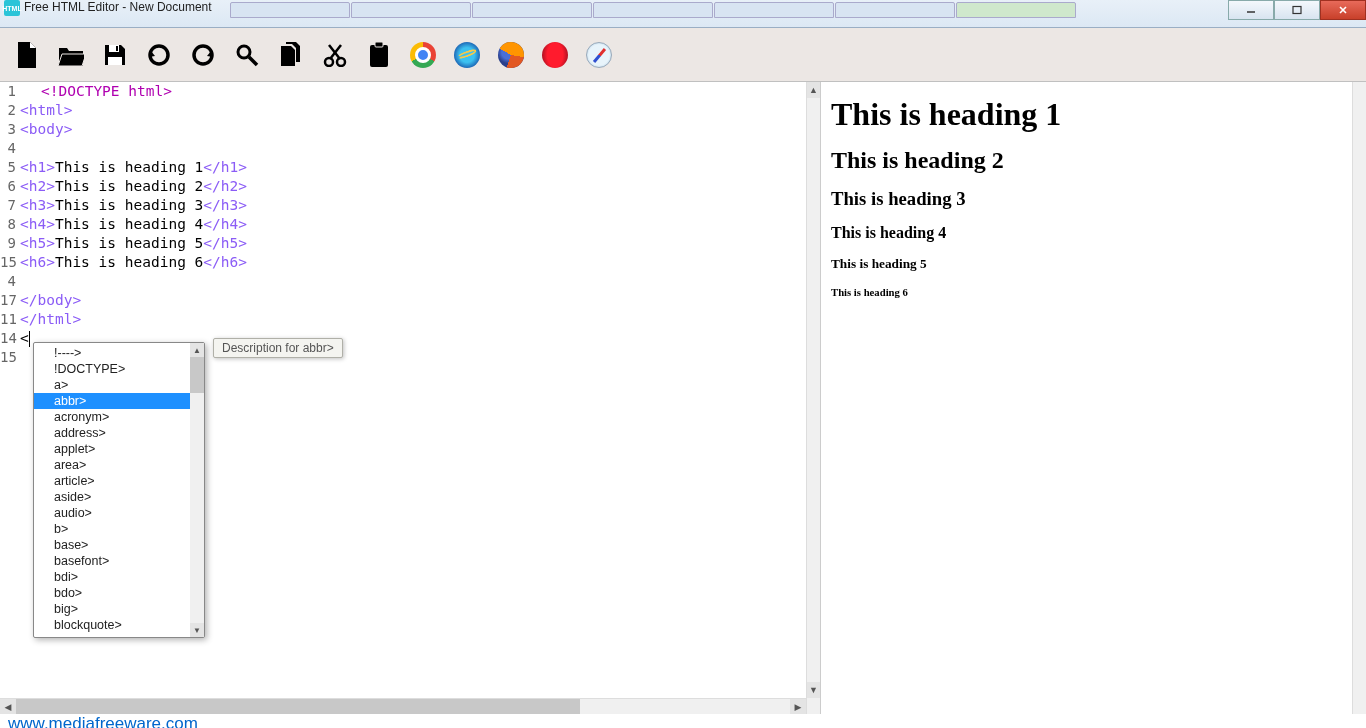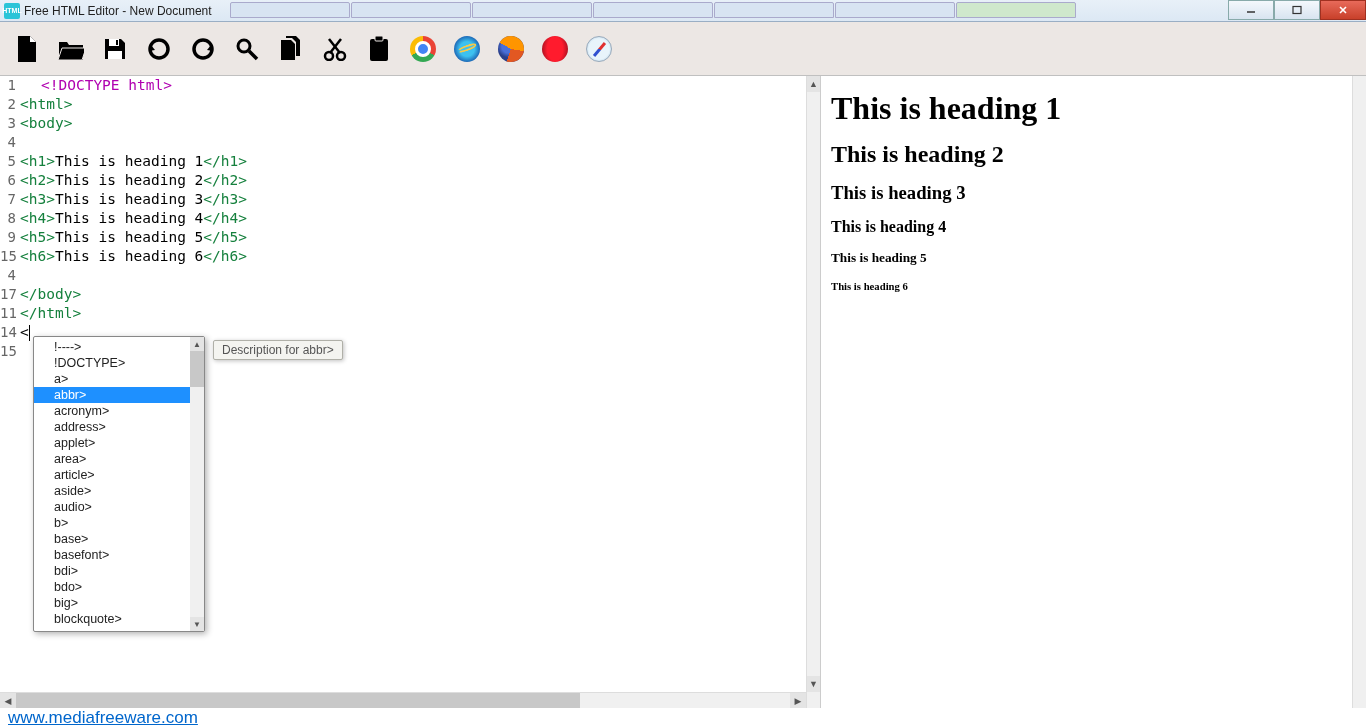--- a/index.html
+++ b/index.html
@@ -1,54 +1,54 @@
 <!DOCTYPE html>
 <html><head>
 <meta charset="utf-8">
 <style>
 * { margin: 0; padding: 0; box-sizing: border-box; }
 body { font-family: "Segoe UI", Tahoma, sans-serif; font-size: 13px; overflow: hidden; width: 1366px; height: 728px; background: #fff; }
 
-.titlebar { height: 22px; background: linear-gradient(to bottom, #e8f0f8, #dce8f4); display: flex; align-items: center; border-bottom: 1px solid #9aaec4; position: relative; }
+.titlebar { height: 28px; background: linear-gradient(to bottom, #e8f0f8, #dce8f4); display: flex; border-bottom: 1px solid #9aaec4; position: relative; }
 .titlebar .app-icon { width: 16px; height: 16px; background: #2ac4d8; margin: 0 4px; display: flex; align-items: center; justify-content: center; font-size: 7px; color: #fff; font-weight: bold; border-radius: 2px; }
 .titlebar .title-text { font-size: 12px; color: #222; }
 .titlebar .win-controls { position: absolute; right: 0; top: 0; display: flex; height: 20px; }
 .titlebar .win-btn { width: 46px; height: 20px; display: flex; align-items: center; justify-content: center; border: 1px solid #8aa; background: linear-gradient(#f4f8fc,#d8e4f0); }
 .titlebar .win-btn.close { background: linear-gradient(#e86a5a,#c8402a); border-color: #a03020; color: #fff; }
 .titlebar .win-btn svg { width: 12px; height: 10px; }
 .tab-stub { position: absolute; left: 230px; top: 2px; display: flex; gap: 1px; }
 .tab-stub .stub { width: 120px; height: 16px; background: #d8e4f2; border: 1px solid #aac; font-size: 8px; color: #888; padding-left: 4px; overflow: hidden; white-space: nowrap; border-radius: 2px 2px 0 0; }
 
 .toolbar { height: 54px; background: #ece7e4; display: flex; align-items: center; padding: 0 14px; gap: 18px; border-bottom: 1px solid #c0c0c0; }
 .toolbar .tbtn { width: 26px; height: 26px; display: flex; align-items: center; justify-content: center; cursor: pointer; }
 .toolbar .browser-icon { width: 26px; height: 26px; border-radius: 50%; }
 
 .main { display: flex; height: 632px; }
 .editor-pane { width: 820px; position: relative; background: #fff; }
 .gutter { position: absolute; left: 0; top: 0; width: 18px; text-align: right; padding-right: 2px; color: #666; font-family: Consolas, monospace; font-size: 14px; line-height: 19px; }
 .code { position: absolute; left: 20px; top: 0; right: 14px; font-family: Consolas, monospace; font-size: 14.5px; line-height: 19px; white-space: pre; }
-.tag { color: #15803d; }
+.tag { color: #8b5cf6; }
 .doctype { color: #b000b0; margin-left: 21px; }
 .txt { color: #000; }
 
 .vscroll { position: absolute; right: 0; top: 0; width: 14px; height: 100%; background: #f0f0f0; border-left: 1px solid #ddd; }
 .vscroll .arrow { width: 100%; height: 16px; background: #e4e4e4; display: flex; align-items: center; justify-content: center; font-size: 9px; color: #555; }
 .hscroll { position: absolute; left: 0; bottom: 0; height: 16px; width: calc(100% - 14px); background: #f0f0f0; border-top: 1px solid #ddd; display: flex; }
 .hscroll .arrow { width: 16px; height: 100%; background: #e4e4e4; display: flex; align-items: center; justify-content: center; font-size: 9px; color: #555; }
 .hscroll .thumb { background: #c8c8c8; height: 100%; }
 
 .autocomplete { position: absolute; left: 33px; top: 260px; width: 172px; height: 296px; background: #fff; border: 1px solid #888; box-shadow: 2px 2px 6px rgba(0,0,0,0.3); border-radius: 2px; overflow: hidden; }
 .autocomplete .ac-list { position: absolute; left: 0; top: 0; right: 14px; bottom: 0; overflow: hidden; padding-top: 2px; }
 .autocomplete .ac-item { padding: 0 20px; font-size: 12.5px; line-height: 16px; color: #222; cursor: pointer; }
 .autocomplete .ac-item.selected { background: #1e90ff; color: #fff; }
 .autocomplete .ac-scroll { position: absolute; right: 0; top: 0; width: 14px; height: 100%; background: #f0f0f0; }
 .autocomplete .ac-scroll .arrow { height: 14px; width: 100%; background: #e4e4e4; display: flex; align-items: center; justify-content: center; font-size: 8px; color: #555; }
 .autocomplete .ac-scroll .thumb { position: absolute; top: 14px; width: 14px; height: 36px; background: #c8c8c8; }
 
-.tooltip { position: absolute; left: 213px; top: 264px; background: #f4f4f0; border: 1px solid #b0b0a8; padding: 2px 8px; font-size: 12px; color: #555; box-shadow: 1px 1px 4px rgba(0,0,0,0.25); border-radius: 2px; }
+.tooltip { position: absolute; left: 213px; top: 256px; background: #f4f4f0; border: 1px solid #b0b0a8; padding: 2px 8px; font-size: 12px; color: #555; box-shadow: 1px 1px 4px rgba(0,0,0,0.25); border-radius: 2px; }
 
 .preview-pane { flex: 1; border-left: 1px solid #ccc; padding: 14px 10px 10px 10px; background: #fff; font-family: "Times New Roman", serif; position: relative; }
 .preview-pane h1 { font-size: 32px; margin-bottom: 14px; font-weight: bold; }
 .preview-pane h2 { font-size: 24px; margin-bottom: 14px; font-weight: bold; }
 .preview-pane h3 { font-size: 18.7px; margin-bottom: 14px; font-weight: bold; }
 .preview-pane h4 { font-size: 16px; margin-bottom: 14px; font-weight: bold; }
 .preview-pane h5 { font-size: 13.3px; margin-bottom: 14px; font-weight: bold; }
 .preview-pane h6 { font-size: 10.7px; margin-bottom: 14px; font-weight: bold; }
 .preview-vscroll { position: absolute; right: 0; top: 0; width: 14px; height: 100%; background: #f0f0f0; border-left: 1px solid #ddd; }
 

